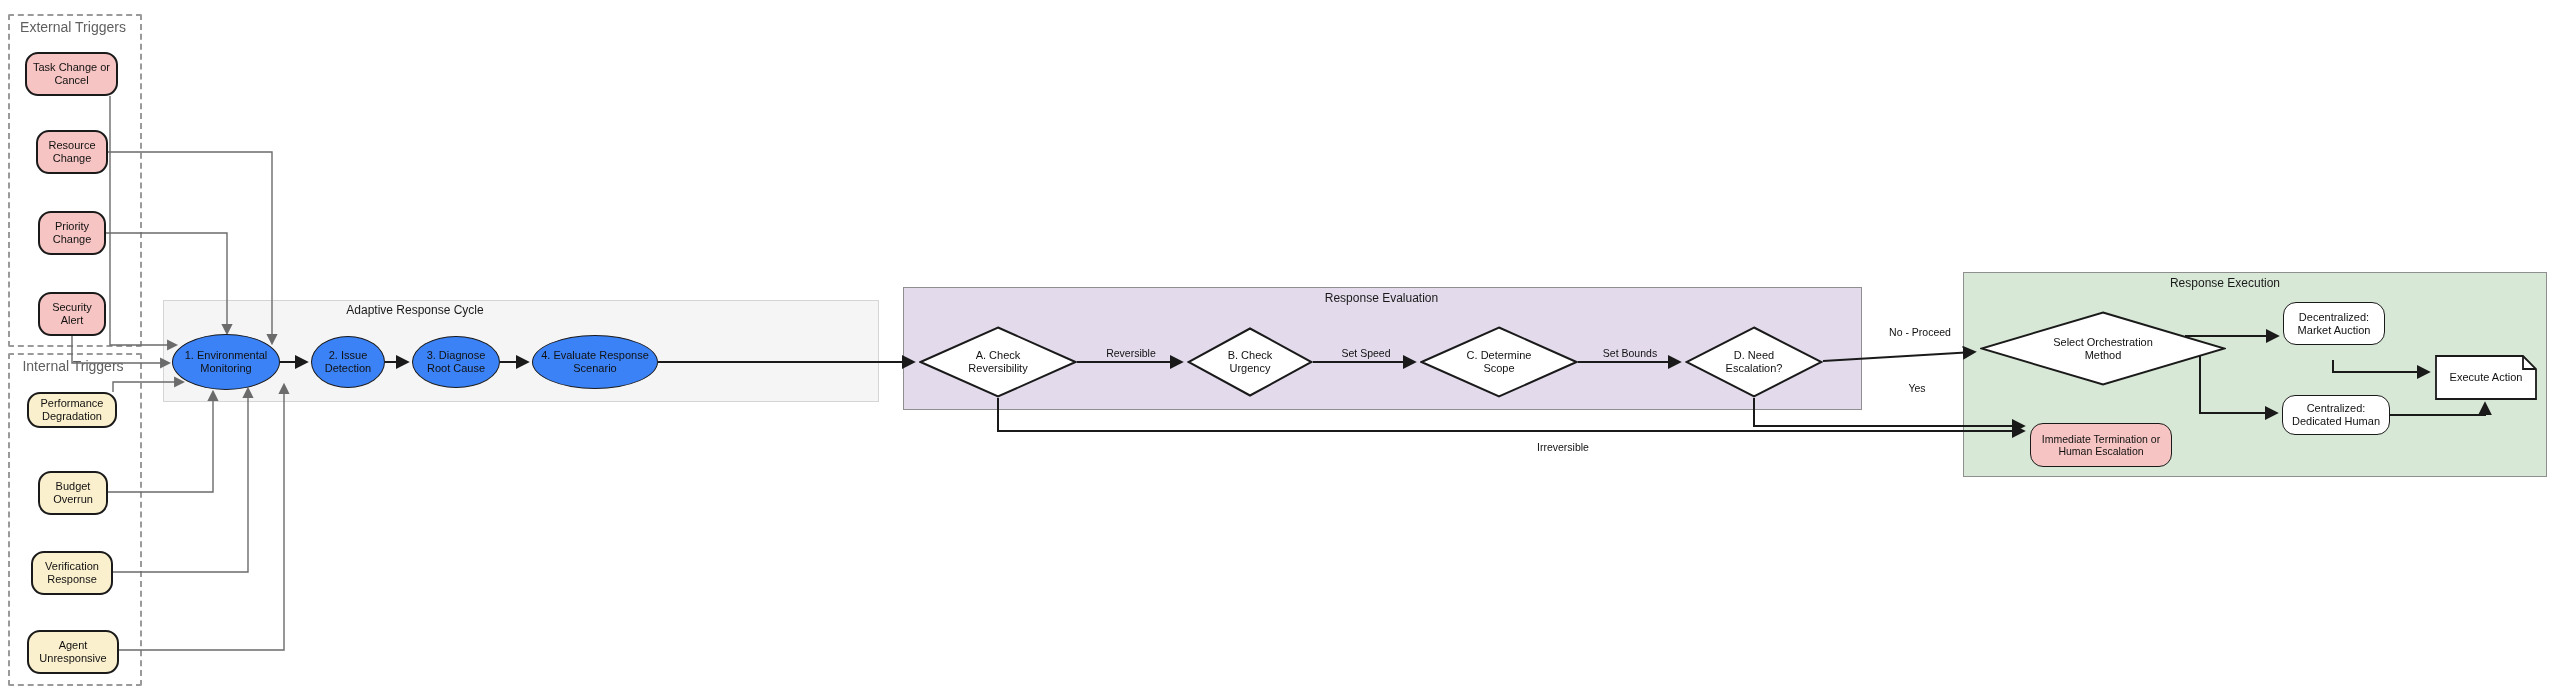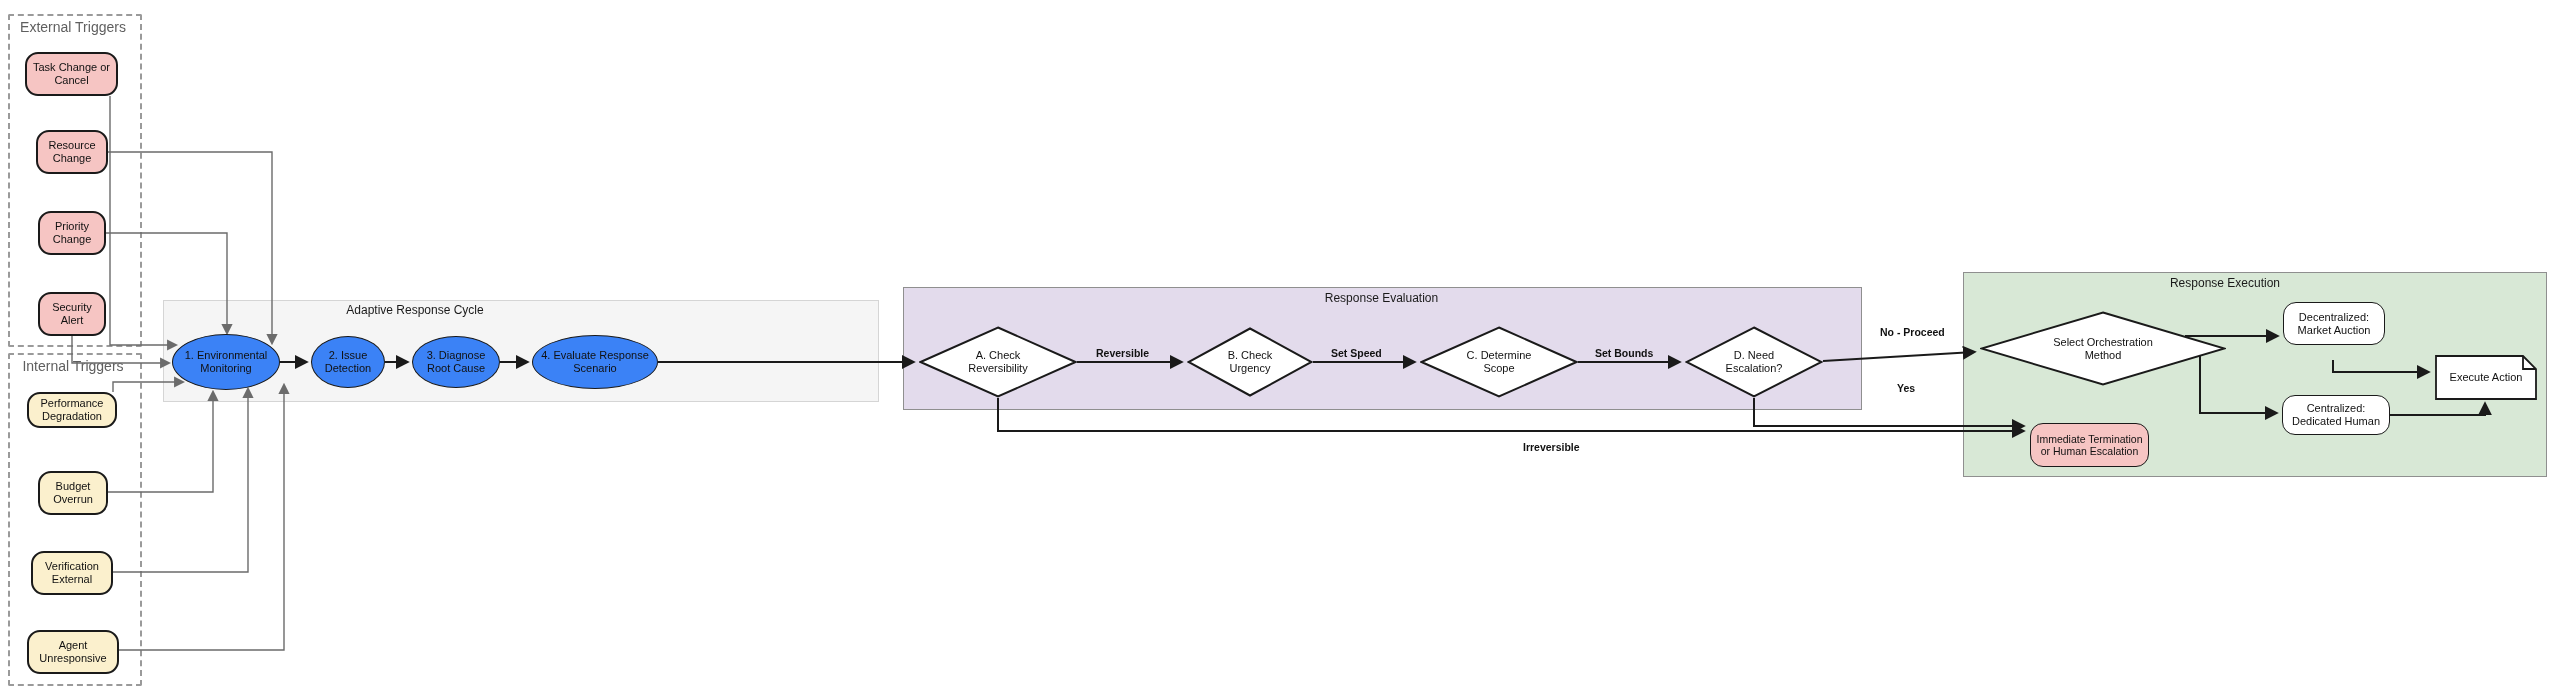--- a/index.html
+++ b/index.html
@@ -25,21 +25,21 @@
         text-align:center;font-size:11px;line-height:1.18;box-sizing:border-box;}
   .rounded{border:2px solid #1a1a1a;border-radius:13px;background:#fff;}
   .pink{background:#f6c5c3;}
   .yellow{background:#fbf0cd;}
   .ellipse{border:1.8px solid #1a1a1a;border-radius:50%;background:#3b82f6;padding:0 5px;}
   .shape{position:absolute;z-index:4;}
   .shape svg{position:absolute;left:0;top:0;}
   .shape .lbl{position:absolute;left:0;top:0;right:0;bottom:0;display:flex;align-items:center;
               justify-content:center;text-align:center;font-size:11px;line-height:1.18;}
   
-  .edge-label{position:absolute;z-index:5;font-size:10.5px;color:#111;font-weight:bold;}
+  .edge-label{position:absolute;z-index:5;font-size:10.5px;color:#111;text-align:center;}
 </style>
 </head>
 <body>
 
 <div class="container gray" style="left:163px;top:300px;width:714px;height:100px;"></div>
 <div class="container-title" style="left:163px;top:303px;width:504px;">Adaptive Response Cycle</div>
 
 <div class="container purple" style="left:903px;top:287px;width:957px;height:121px;"></div>
 <div class="container-title" style="left:903px;top:291px;width:957px;">Response Evaluation</div>
 
@@ -91,21 +91,21 @@
   </g>
 </svg>
 
 <div class="node rounded pink" style="left:25px;top:52px;width:93px;height:44px;">Task Change or Cancel</div>
 <div class="node rounded pink" style="left:36px;top:130px;width:72px;height:44px;">Resource Change</div>
 <div class="node rounded pink" style="left:38px;top:211px;width:68px;height:44px;">Priority Change</div>
 <div class="node rounded pink" style="left:38px;top:292px;width:68px;height:44px;">Security Alert</div>
 
 <div class="node rounded yellow" style="left:27px;top:392px;width:90px;height:36px;">Performance Degradation</div>
 <div class="node rounded yellow" style="left:38px;top:471px;width:70px;height:44px;">Budget Overrun</div>
-<div class="node rounded yellow" style="left:31px;top:551px;width:82px;height:44px;">Verification External</div>
+<div class="node rounded yellow" style="left:31px;top:551px;width:82px;height:44px;">Verification Response</div>
 <div class="node rounded yellow" style="left:27px;top:630px;width:92px;height:44px;">Agent Unresponsive</div>
 
 <div class="node ellipse" style="left:172px;top:334px;width:108px;height:56px;">1. Environmental Monitoring</div>
 <div class="node ellipse" style="left:311px;top:336px;width:74px;height:52px;">2. Issue Detection</div>
 <div class="node ellipse" style="left:412px;top:336px;width:88px;height:52px;">3. Diagnose Root Cause</div>
 <div class="node ellipse" style="left:532px;top:335px;width:126px;height:54px;">4. Evaluate Response Scenario</div>
 
 <div class="shape" style="left:919px;top:326px;width:158px;height:72px;">
   <svg width="158" height="72">
     <polygon points="79,1.5 156.5,36 79,70.5 1.5,36" fill="#ffffff" stroke="#1a1a1a" stroke-width="2"></polygon>
@@ -142,20 +142,20 @@
 <div class="node rounded" style="left:2282px;top:395px;width:108px;height:40px;border-width:1.8px;">Centralized: Dedicated Human</div>
 
 <div class="shape" style="left:2435px;top:355px;width:102px;height:45px;">
   <svg width="102" height="45">
     <path d="M1,1 H88 L101,14 V44 H1 Z" fill="#ffffff" stroke="#1a1a1a" stroke-width="1.8"></path>
     <path d="M88,1 V14 H101" fill="none" stroke="#1a1a1a" stroke-width="1.8"></path>
     </svg>
   <span class="lbl">Execute Action</span>
 </div>
 
-<div class="node rounded pink" style="left:2030px;top:423px;width:119px;height:44px;font-size:10.5px;border-width:1.8px;">Immediate Termination or Human Escalation</div>
+<div class="node rounded pink" style="left:2030px;top:423px;width:142px;height:44px;font-size:10.5px;border-width:1.8px;">Immediate Termination or Human Escalation</div>
 
 <div class="edge-label" style="left:1096px;top:347px;width:70px;">Reversible</div>
 <div class="edge-label" style="left:1331px;top:347px;width:70px;">Set Speed</div>
 <div class="edge-label" style="left:1595px;top:347px;width:70px;">Set Bounds</div>
 <div class="edge-label" style="left:1880px;top:326px;width:80px;">No - Proceed</div>
 <div class="edge-label" style="left:1897px;top:382px;width:40px;">Yes</div>
 <div class="edge-label" style="left:1523px;top:441px;width:80px;">Irreversible</div>
 
 </body></html>

